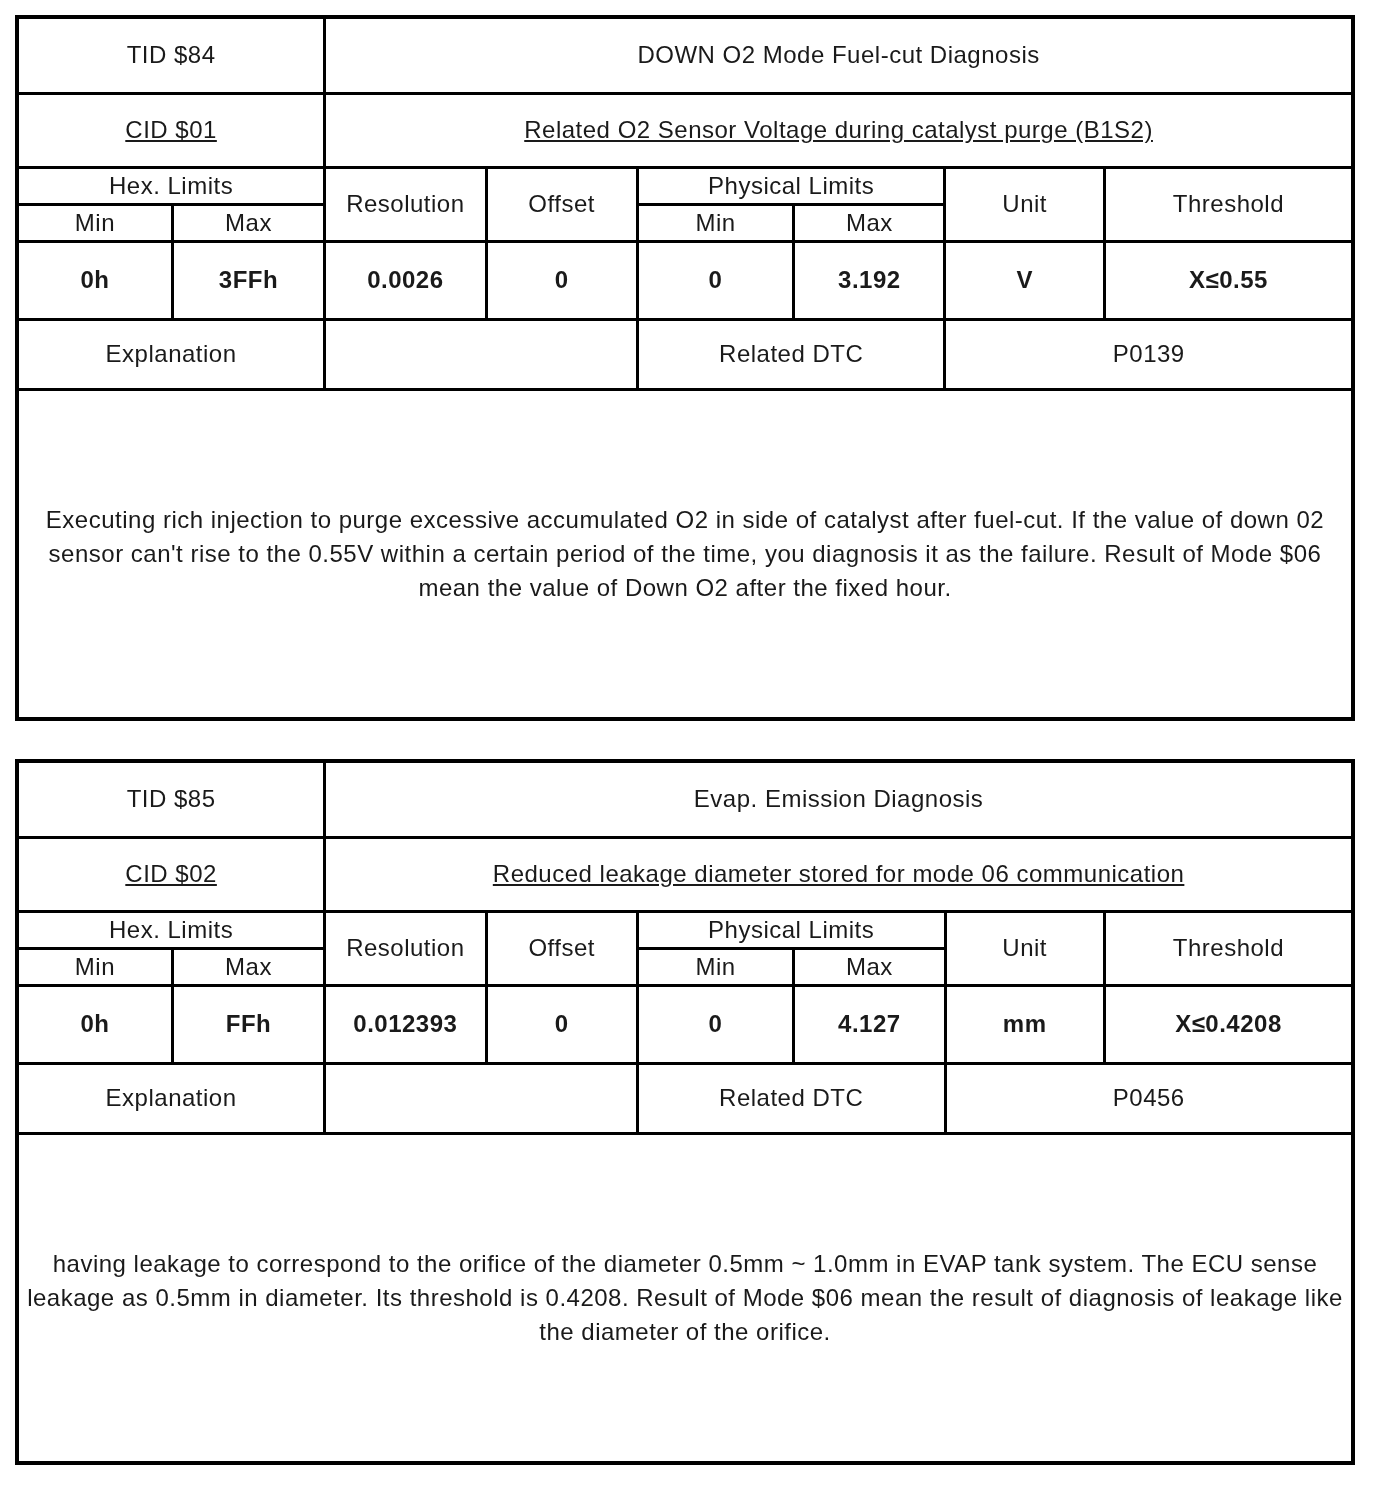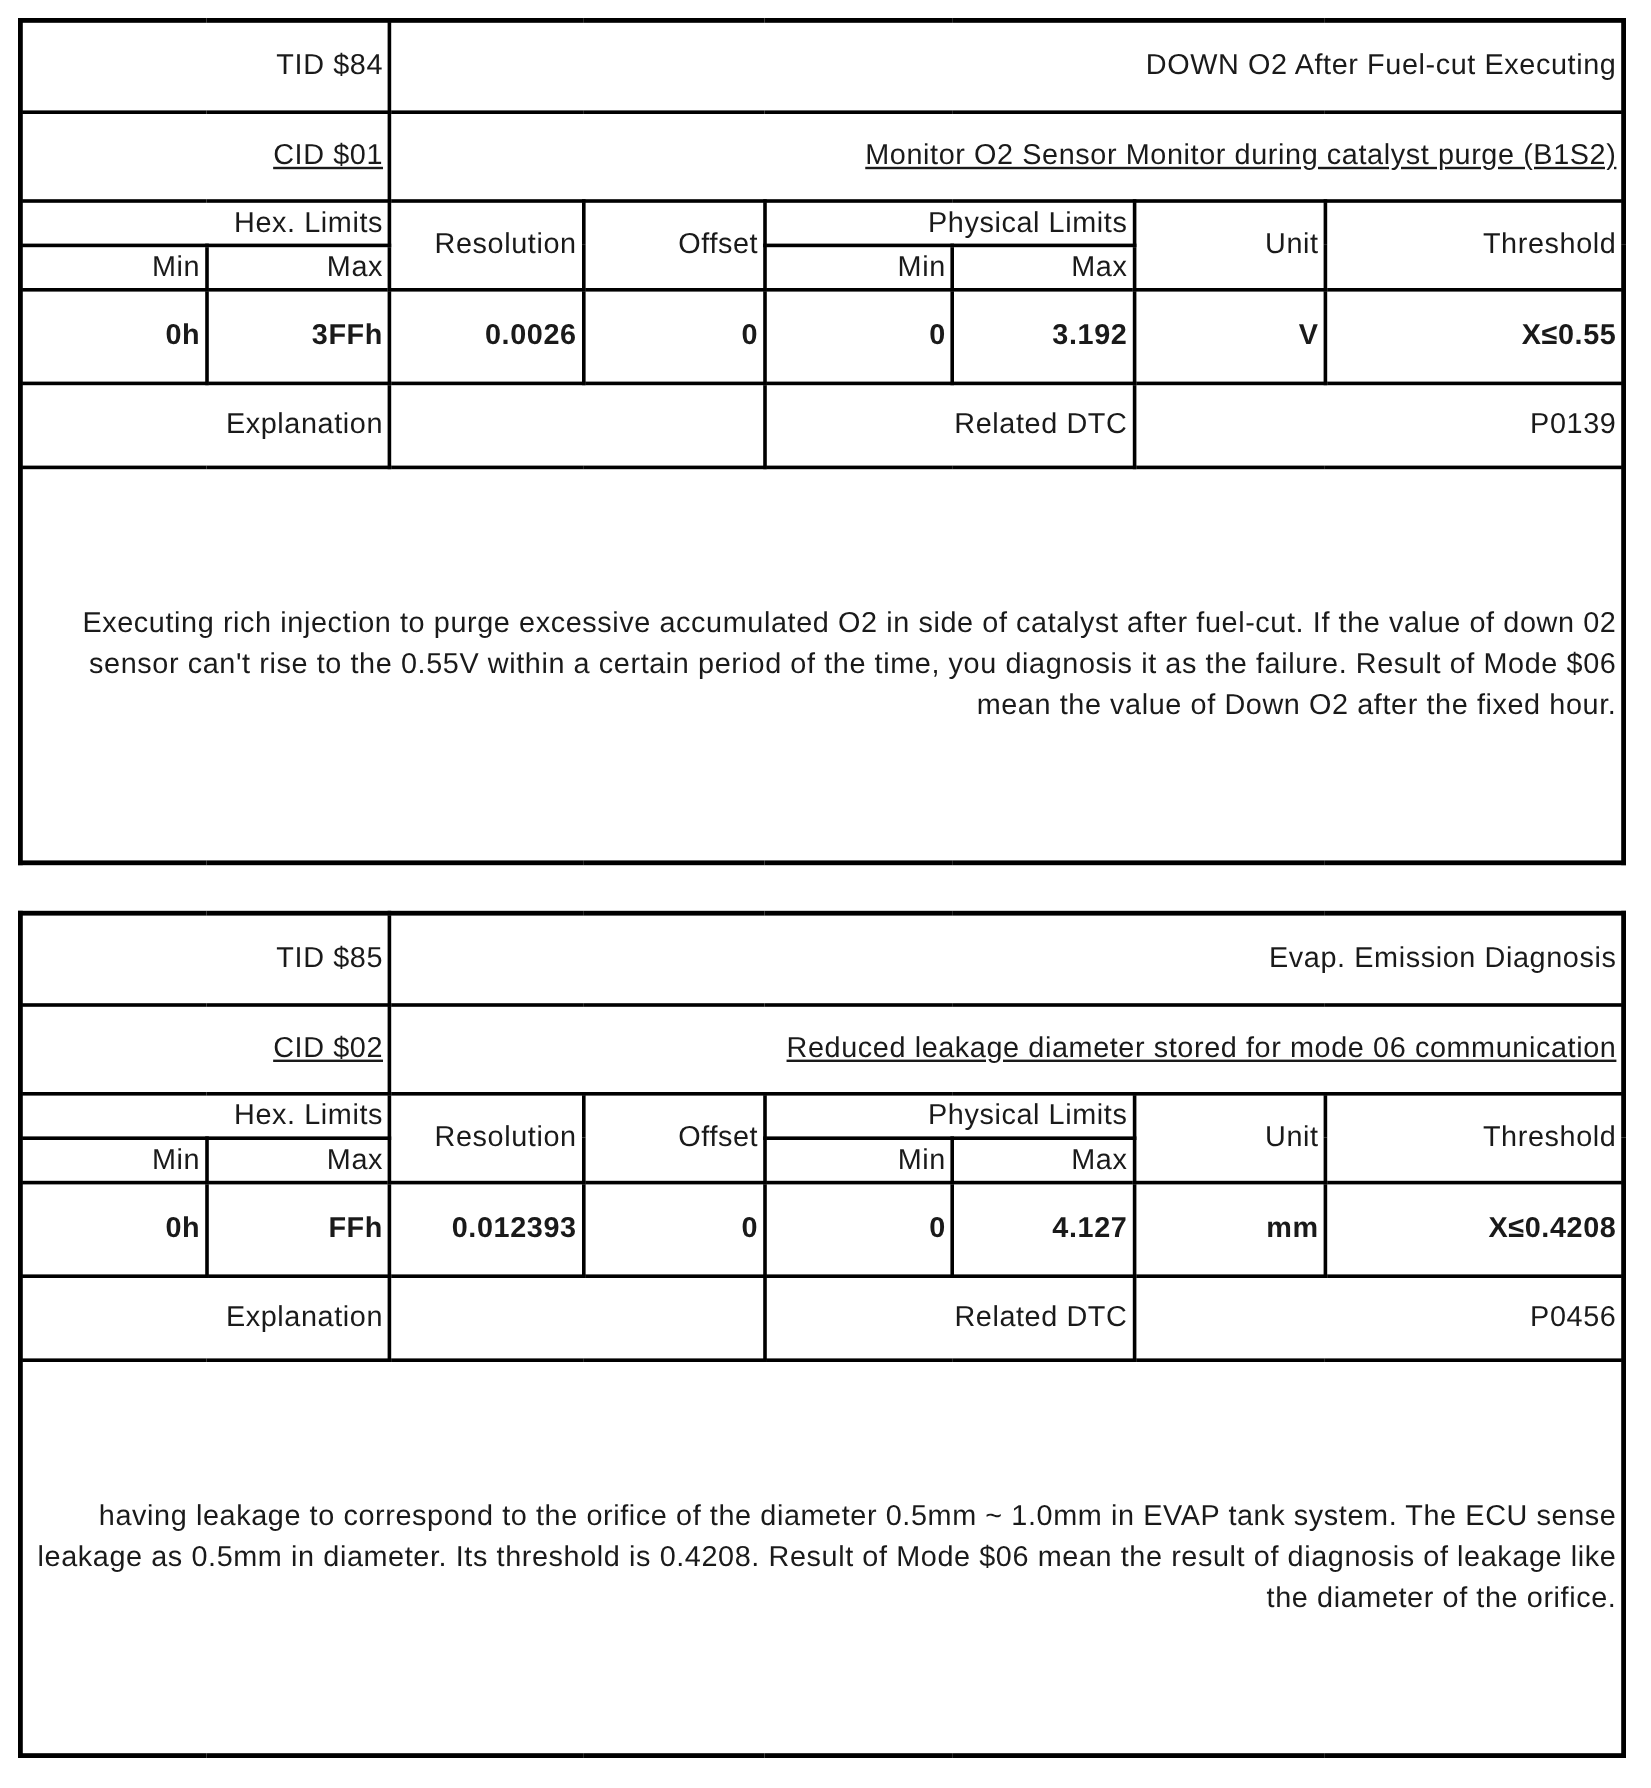--- a/index.html
+++ b/index.html
@@ -19,21 +19,21 @@
   table.diag {
     width: 1340px;
     border-collapse: collapse;
     table-layout: fixed;
     border: 4px solid #000;
     margin-bottom: 38px;
     background: #ffffff;
   }
   table.diag td {
     border: 3px solid #000;
-    text-align: right;
+    text-align: center;
     vertical-align: middle;
     font-size: 24px;
     letter-spacing: 0.5px;
     padding: 2px 4px;
     overflow: hidden;
     color: #1a1a1a;
   }
   tr.r-tid   { height: 76px; }
   tr.r-cid   { height: 74px; text-decoration: underline; }
   tr.r-sub   { height: 37px; }
@@ -71,25 +71,25 @@
         <col class="c3">
         <col class="c4">
       <col class="c5">
         <col class="c6">
         <col class="c7">
         <col class="c8">
     </colgroup>
     <tbody>
         <tr class="r-tid">
       <td colspan="2">TID $84</td>
-      <td colspan="6">DOWN O2 After Fuel-cut Executing</td>
+      <td colspan="6">DOWN O2 Mode Fuel-cut Diagnosis</td>
     </tr>
     <tr class="r-cid">
       <td colspan="2">CID $01</td>
-      <td colspan="6">Monitor O2 Sensor Monitor during catalyst purge (B1S2)</td>
+      <td colspan="6">Related O2 Sensor Voltage during catalyst purge (B1S2)</td>
     </tr>
     <tr class="r-sub">
       <td colspan="2">Hex. Limits</td>
       <td rowspan="2">Resolution</td>
       <td rowspan="2">Offset</td>
       <td colspan="2">Physical Limits</td>
       <td rowspan="2">Unit</td>
       <td rowspan="2">Threshold</td>
     </tr>
     <tr class="r-sub">

